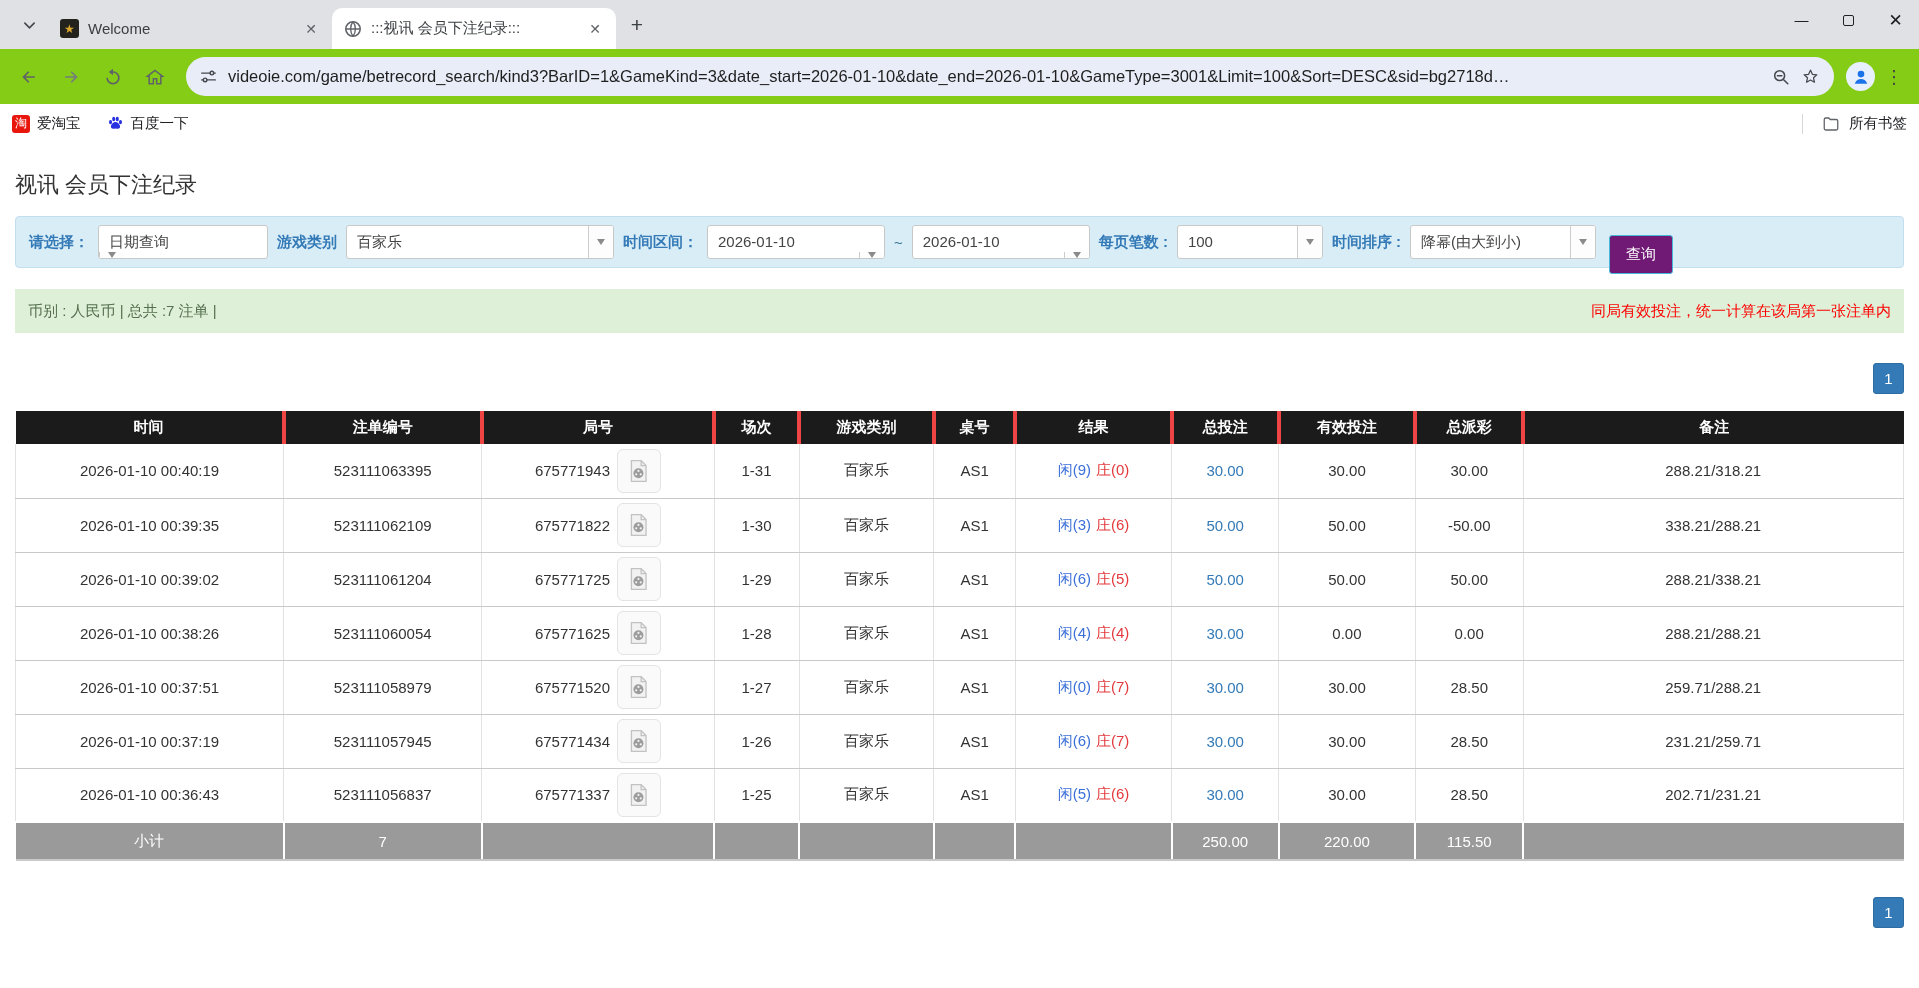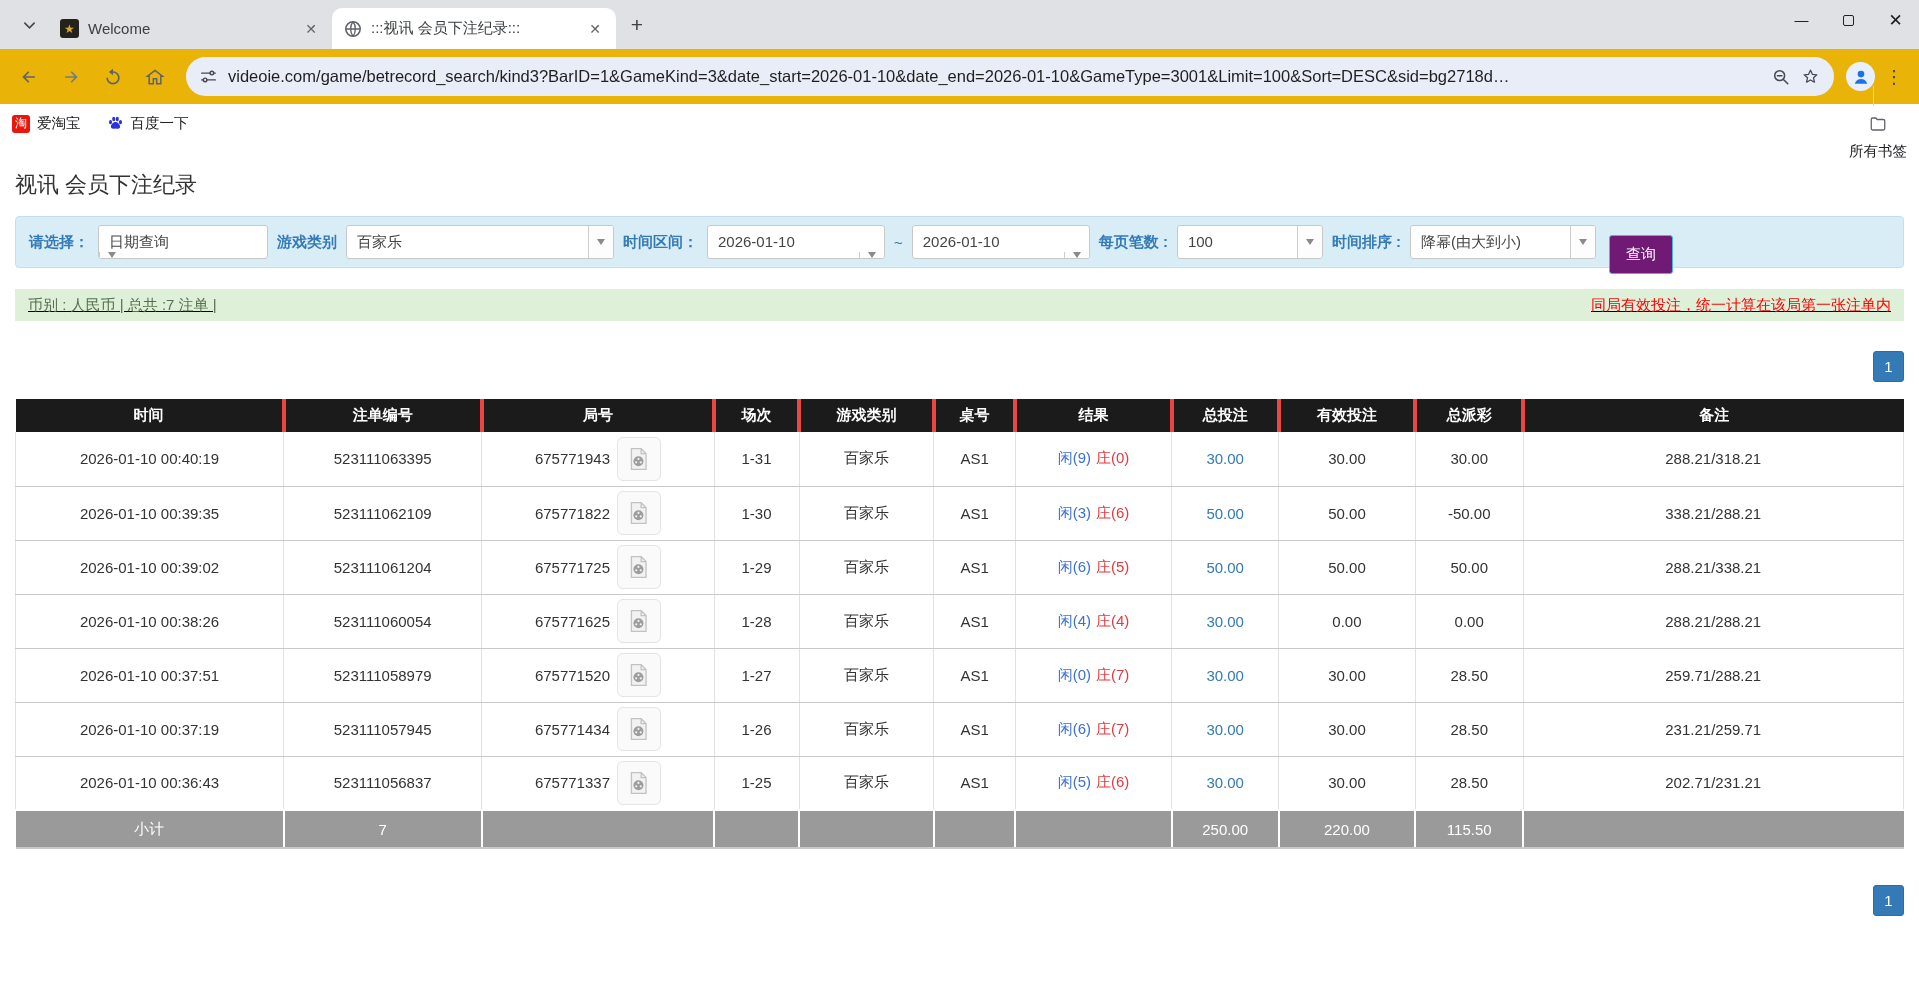--- a/index.html
+++ b/index.html
@@ -12,48 +12,48 @@
   .tab { width:284px; height:41px; display:flex; align-items:center; gap:9px; padding:0 12px; font-size:15px; color:#3c4043; border-radius:10px 10px 0 0; position:relative; }
   .tab.active { background:#fff; }
   .tab .tab-title { flex:1; white-space:nowrap; overflow:hidden; }
   .tab .tab-close { color:#5f6368; font-size:14px; width:18px; height:18px; display:flex; align-items:center; justify-content:center; border-radius:50%; }
   .favicon-dark { width:19px; height:19px; background:#24221c; border-radius:3px; color:#d9a62e; font-size:12px; display:flex; align-items:center; justify-content:center; flex:none; }
   .newtab { width:30px; height:30px; margin:0 0 9px 6px; display:flex; align-items:center; justify-content:center; font-size:21px; color:#3c4043; border-radius:50%; }
   .wincontrols { position:absolute; right:0; top:0; height:40px; display:flex; }
   .winbtn { width:47px; height:40px; display:flex; align-items:center; justify-content:center; color:#202124; font-size:14px; }
   .maxsquare { width:11px; height:11px; border:1.4px solid #202124; border-radius:2px; display:inline-block; }
 
-  .navbar { height:55px; background:#eab308; display:flex; align-items:center; padding:0 10px; gap:4px; }
+  .navbar { height:55px; background:#84cc16; display:flex; align-items:center; padding:0 10px; gap:4px; }
   .navicon { width:38px; height:38px; display:flex; align-items:center; justify-content:center; color:#5f6368; font-size:21px; border-radius:50%; flex:none; }
   .omnibox { flex:1; height:39px; background:#e9edf8; border-radius:20px; display:flex; align-items:center; padding:0 14px; gap:11px; margin:0 8px; min-width:0; }
   .url-text { flex:1; font-size:16.5px; color:#1f1f1f; white-space:nowrap; overflow:hidden; }
   .avatar { width:29px; height:29px; border-radius:50%; background:#e8f0fe; display:flex; align-items:center; justify-content:center; flex:none; }
   .kebab { color:#444; font-size:18px; letter-spacing:0; width:30px; text-align:center; }
 
   .bookmarksbar { height:39px; background:#fff; display:flex; align-items:center; padding:0 12px; font-size:14.5px; color:#202124; }
   .bm-item { display:flex; align-items:center; gap:7px; margin-right:26px; }
   .bm-ico-tb { width:18px; height:18px; background:#e8160c; border-radius:3px; color:#fff; font-size:12px; display:flex; align-items:center; justify-content:center; }
-  .bm-right { margin-left:auto; display:flex; align-items:center; gap:9px;flex-direction:column; }
+  .bm-right { margin-left:auto; display:flex; align-items:center; gap:9px; }
   .bm-divider { width:1px; height:20px; background:#d7d7d7; margin-right:10px; }
 
   
   .content { padding:0 15px; }
   .page-title { font-size:22px; color:#333; font-weight:500; margin:27px 0 16px; }
 
   .filterbar { height:52px; background:#d9edf7; border:1px solid #c2dfef; border-radius:4px; display:flex; align-items:center; padding:0 13px; gap:9px; font-size:15px; }
   .f-label { color:#337ab7; font-weight:bold; white-space:nowrap; }
   .tilde { color:#31708f; }
   .combo { display:flex; height:34px; background:#fff; border:1px solid #c8c8c8; border-radius:3px; overflow:hidden; flex:none; }
   .combo .val { padding:0 10px; line-height:32px; color:#444; flex:1; white-space:nowrap; overflow:hidden; }
   .combo .arrow { width:25px; border-left:1px solid #ccc; display:flex; align-items:center; justify-content:center; background:#fdfdfd; }
   .arrow-tri { width:0; height:0; border-left:4.5px solid transparent; border-right:4.5px solid transparent; border-top:6px solid #8a8a8a; }
   .w-select { width:170px;flex-direction:column; } .w-game { width:268px; } .w-date { width:178px;align-items:flex-end; } .w-size { width:146px; } .w-sort { width:186px; }
   .search-btn { height:39px; padding:0 16px; background:#701a75; border:1px solid #46b8da; border-radius:3px; color:#fff; font-size:15px; margin-left:4px;margin-top:24px; }
 
-  .summarybar { margin-top:21px; height:32px; background:#dff0d8; display:flex; align-items:center; justify-content:space-between; padding:0 13px; font-size:15px;text-decoration:underline; }
+  .summarybar { margin-top:21px; height:44px; background:#dff0d8; display:flex; align-items:center; justify-content:space-between; padding:0 13px; font-size:15px; }
   .summary-left { color:#55704f; }
   .summary-right { color:#fb0000; }
 
   .pager { display:flex; justify-content:flex-end; }
   .pager-top { margin-top:30px; }
   .pager-bottom { margin-top:36px; }
   .page-btn { width:31px; height:31px; background:#337ab7; border:1px solid #2e6da4; border-radius:3px; color:#fff; font-size:15px; }
 
   table.records { width:100%; margin-top:17px; border-collapse:collapse; table-layout:fixed; text-align:center; font-size:15px; }
   .records thead th { background:#1b1b1b; color:#fff; height:33px; font-weight:bold; }

